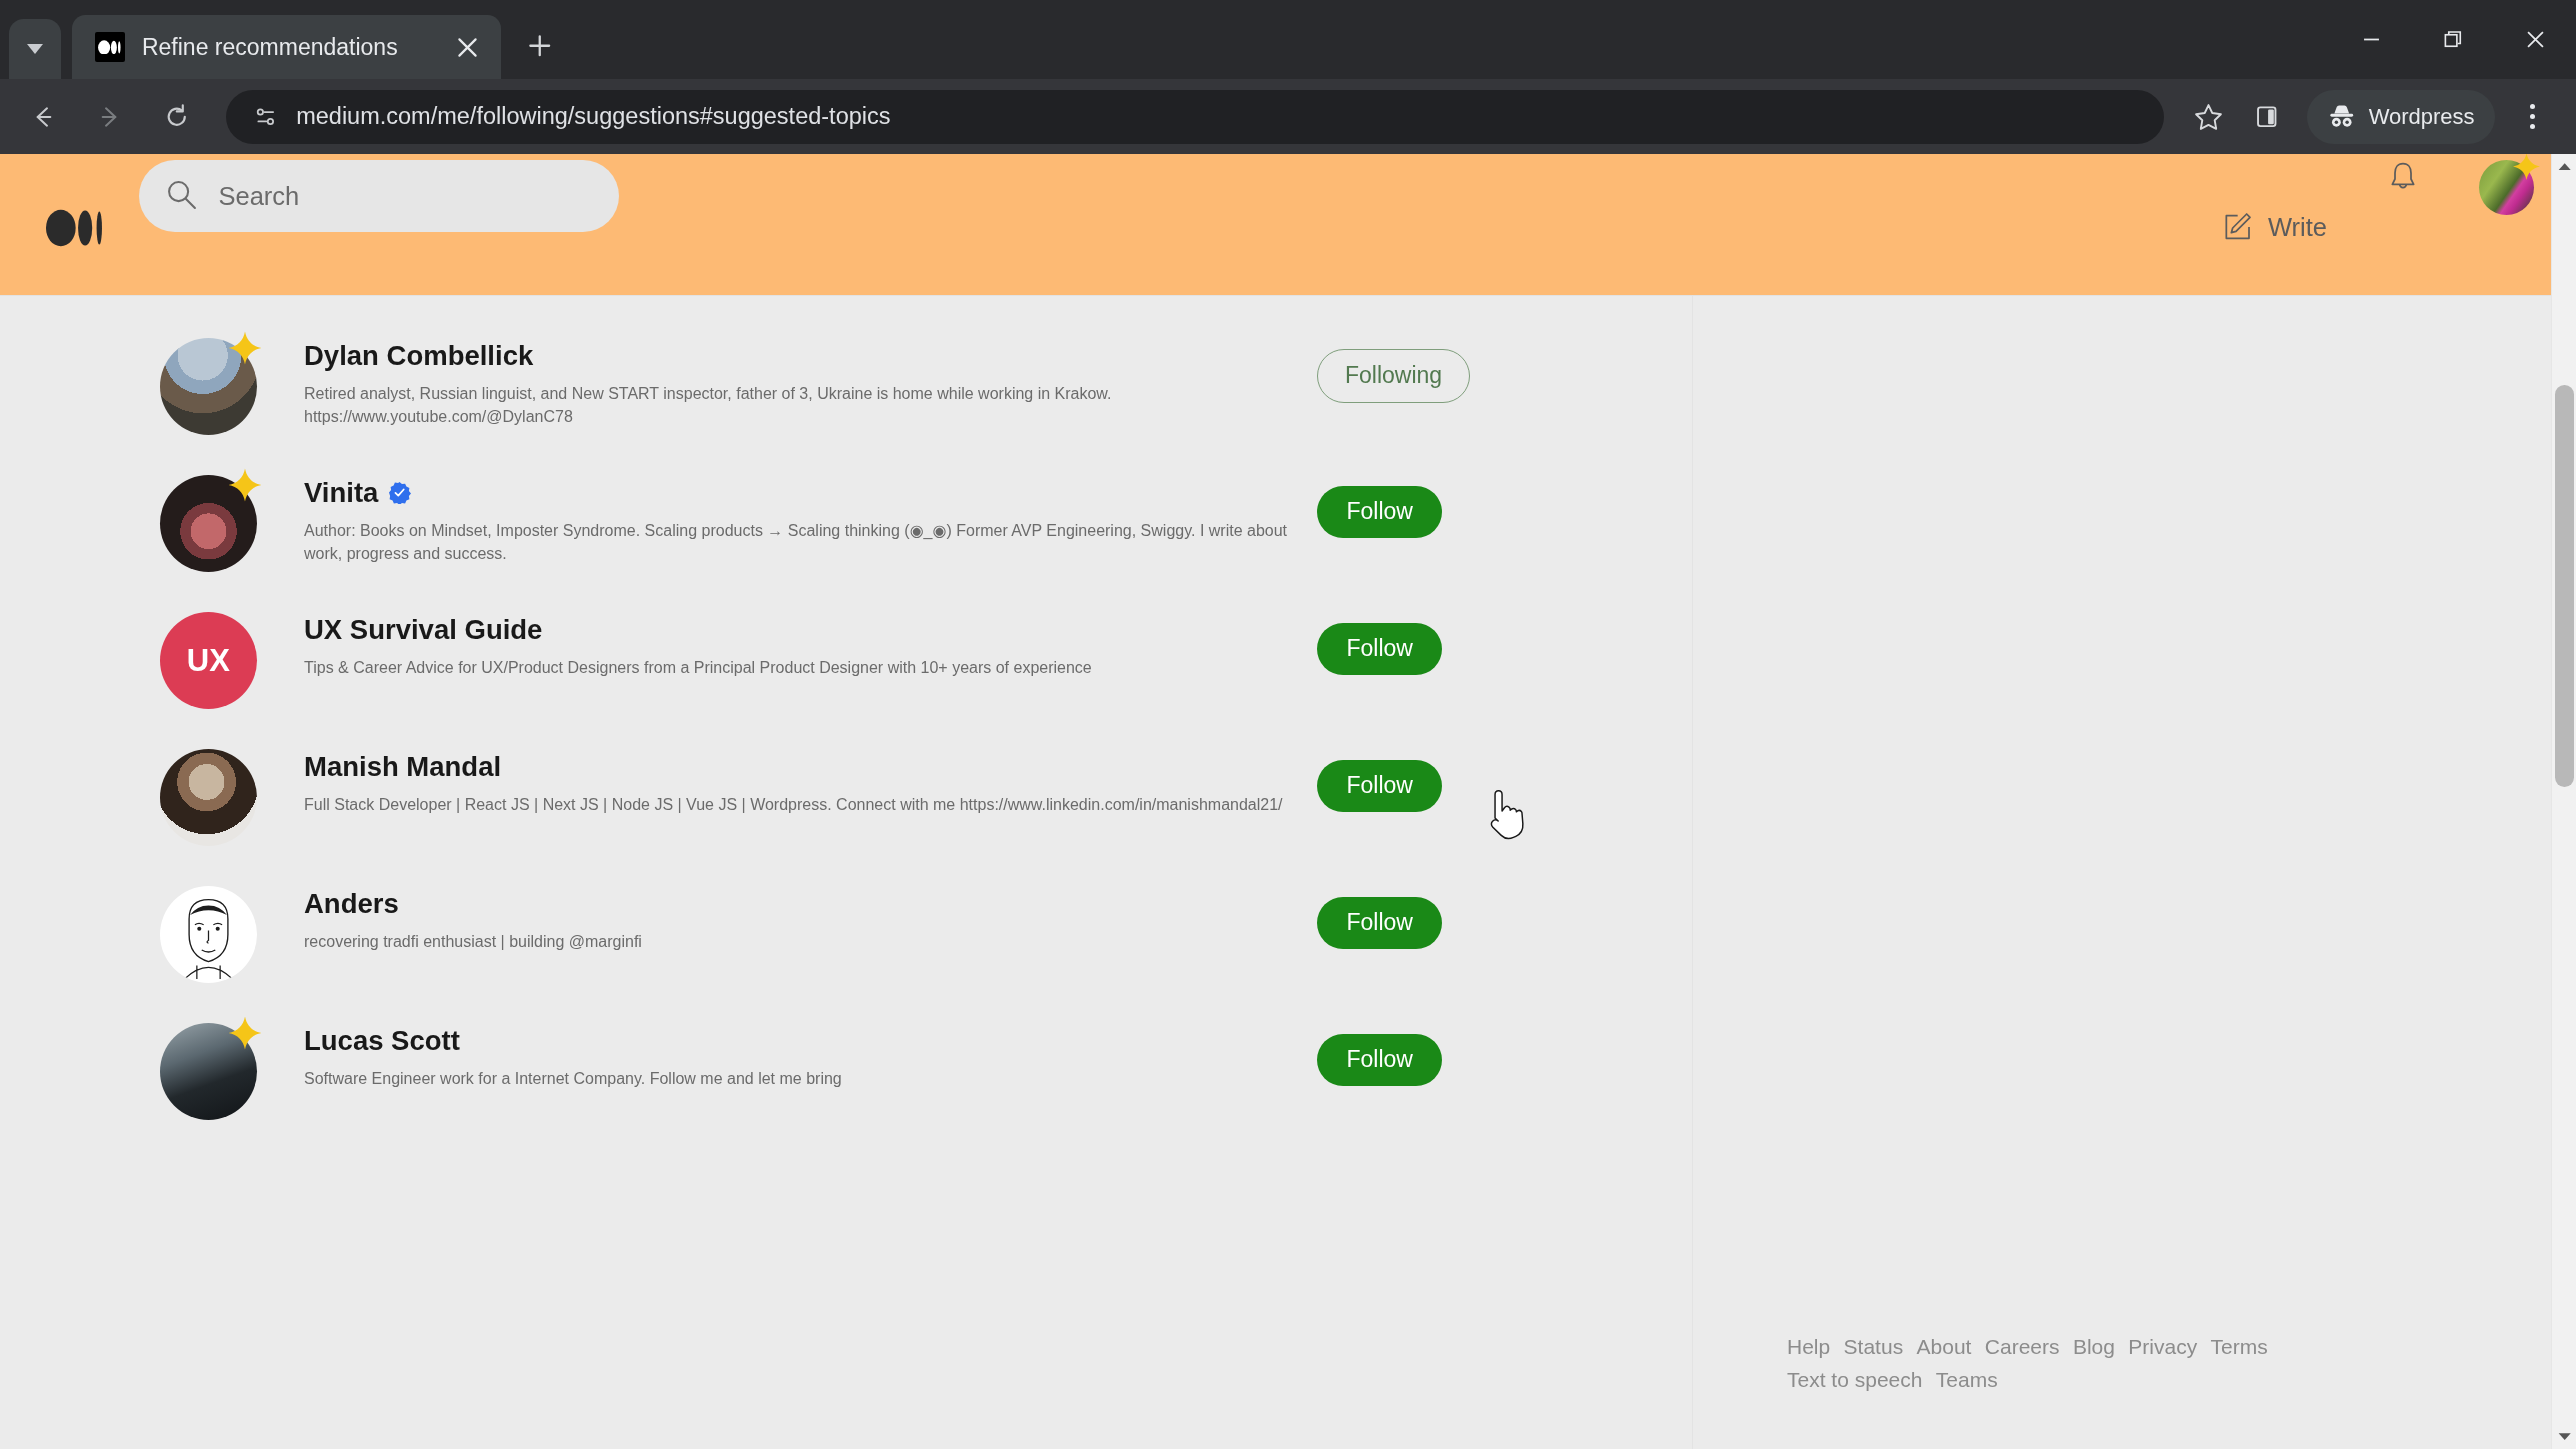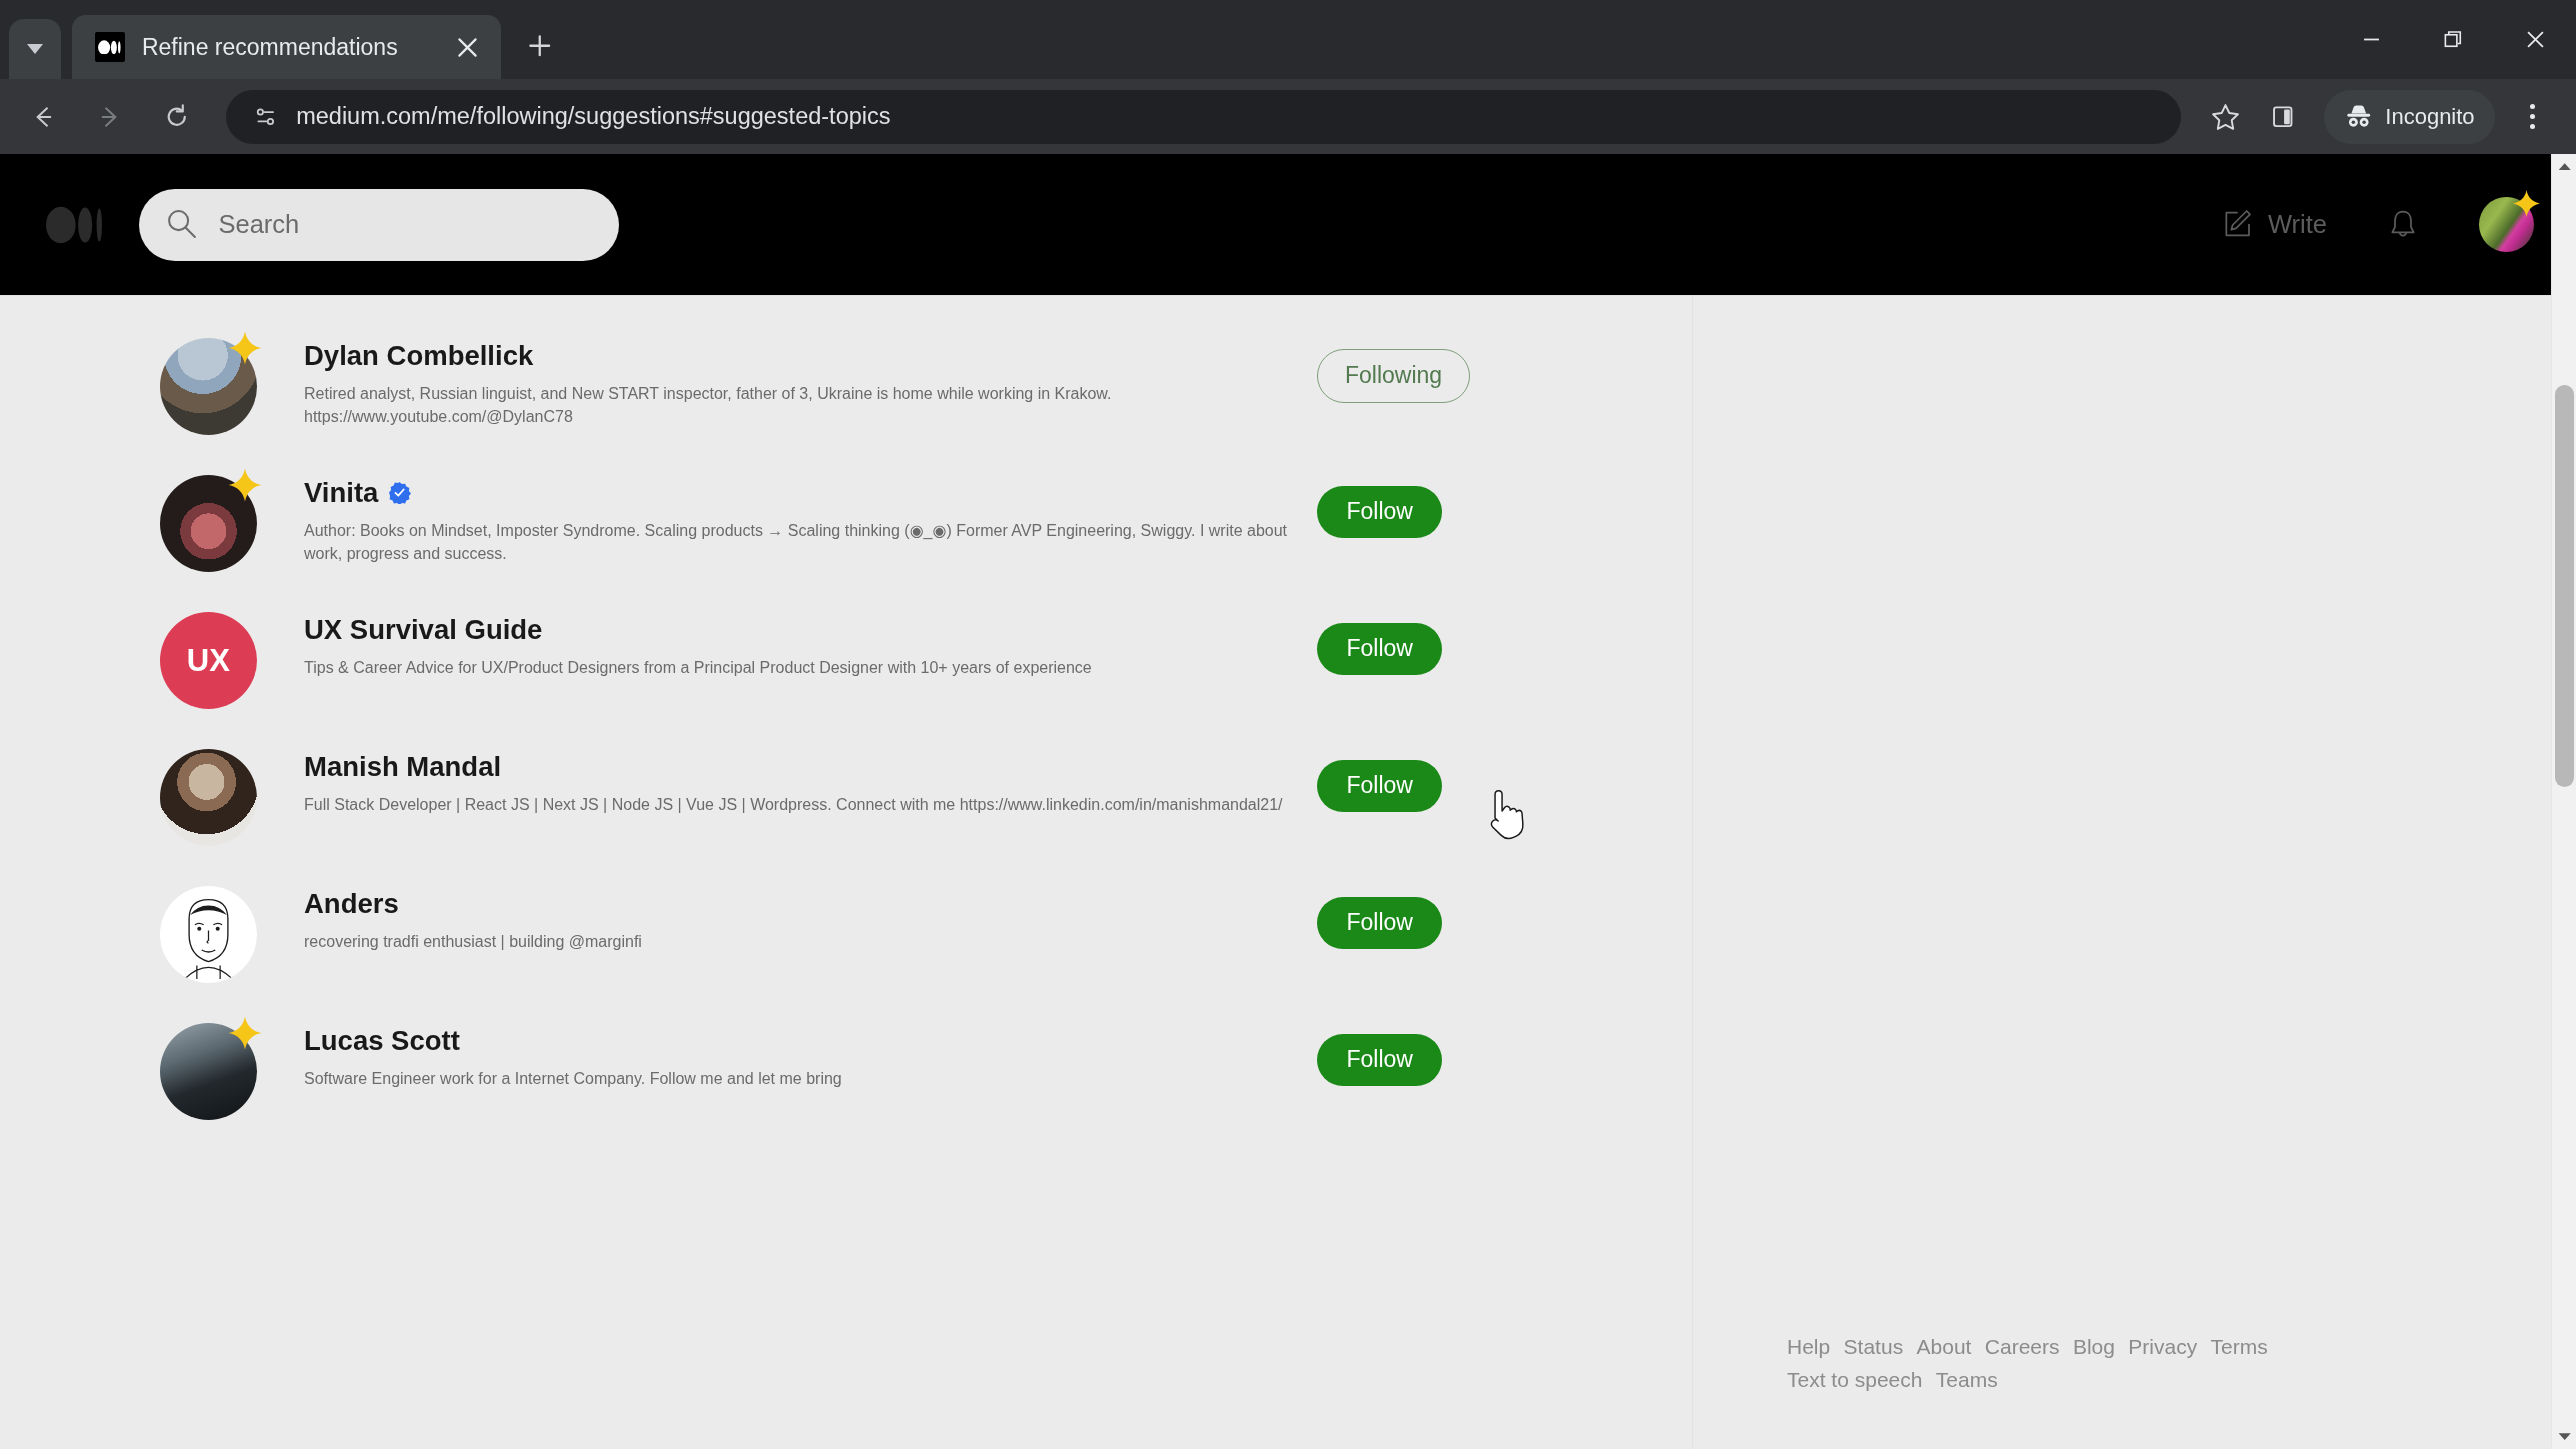--- a/index.html
+++ b/index.html
@@ -169,24 +169,23 @@
   
   .viewport {
     position: absolute;
     left: 0; top: 154px;
     width: 2576px; height: 1295px;
     background: #ebebeb;
     overflow: hidden;
   }
   .mheader {
     height: 142px;
-    background: #000000;
+    background: #fdba74;
     display: flex;
-    align-items: center;
-    padding: 0 42px 0 46px;
+    padding: 6px 42px 0 46px;
     border-bottom: 0.7px solid #e2e2e2;
     position: relative;
   }
   .mlogo { display:flex; align-items:center; margin-right: 35px; cursor:pointer; flex:0 0 auto;}
   .searchbox {
     width: 480px; height: 72px;
     background: #e6e6e6;
     border-radius: 36px;
     display:flex; align-items:center;
     padding: 0 25.5px;
@@ -474,21 +473,21 @@
       <span>
         <svg width="29.5" height="27" viewBox="0 0 44 40">
           <path d="M11 17 L14.5 7.5 Q15.5 5 18 5 H26 Q28.5 5 29.5 7.5 L33 17 Z" fill="#e8eaed"></path>
           <rect x="5" y="17.5" width="34" height="4.2" rx="2.1" fill="#e8eaed"></rect>
           <circle cx="14" cy="30" r="6.6" fill="#e8eaed"></circle>
           <circle cx="30" cy="30" r="6.6" fill="#e8eaed"></circle>
           <circle cx="14" cy="30" r="2.6" fill="#3c4043"></circle>
           <circle cx="30" cy="30" r="2.6" fill="#3c4043"></circle>
         </svg>
       </span>
-      <span class="lbl">Incognito</span>
+      <span class="lbl">Wordpress</span>
     </div>
 
     <div class="kebab">
       <i></i>
       <i></i>
       <i></i>
     </div>
   </div>
 
   <div class="viewport">

